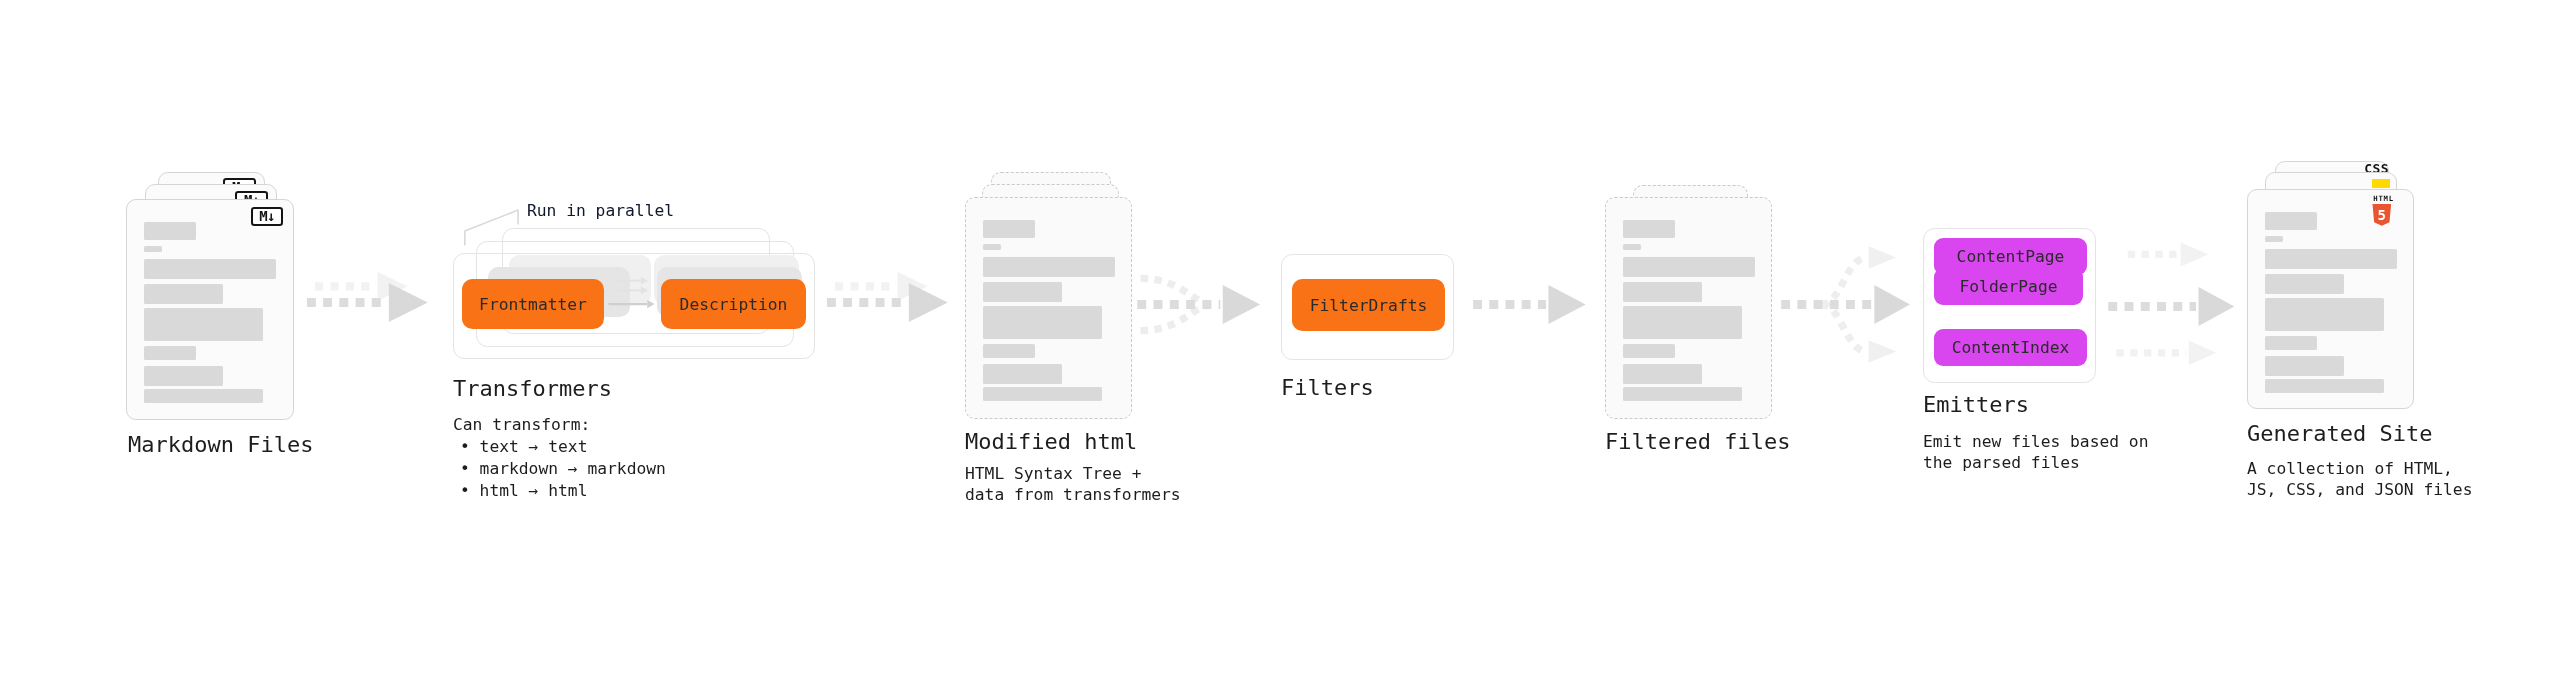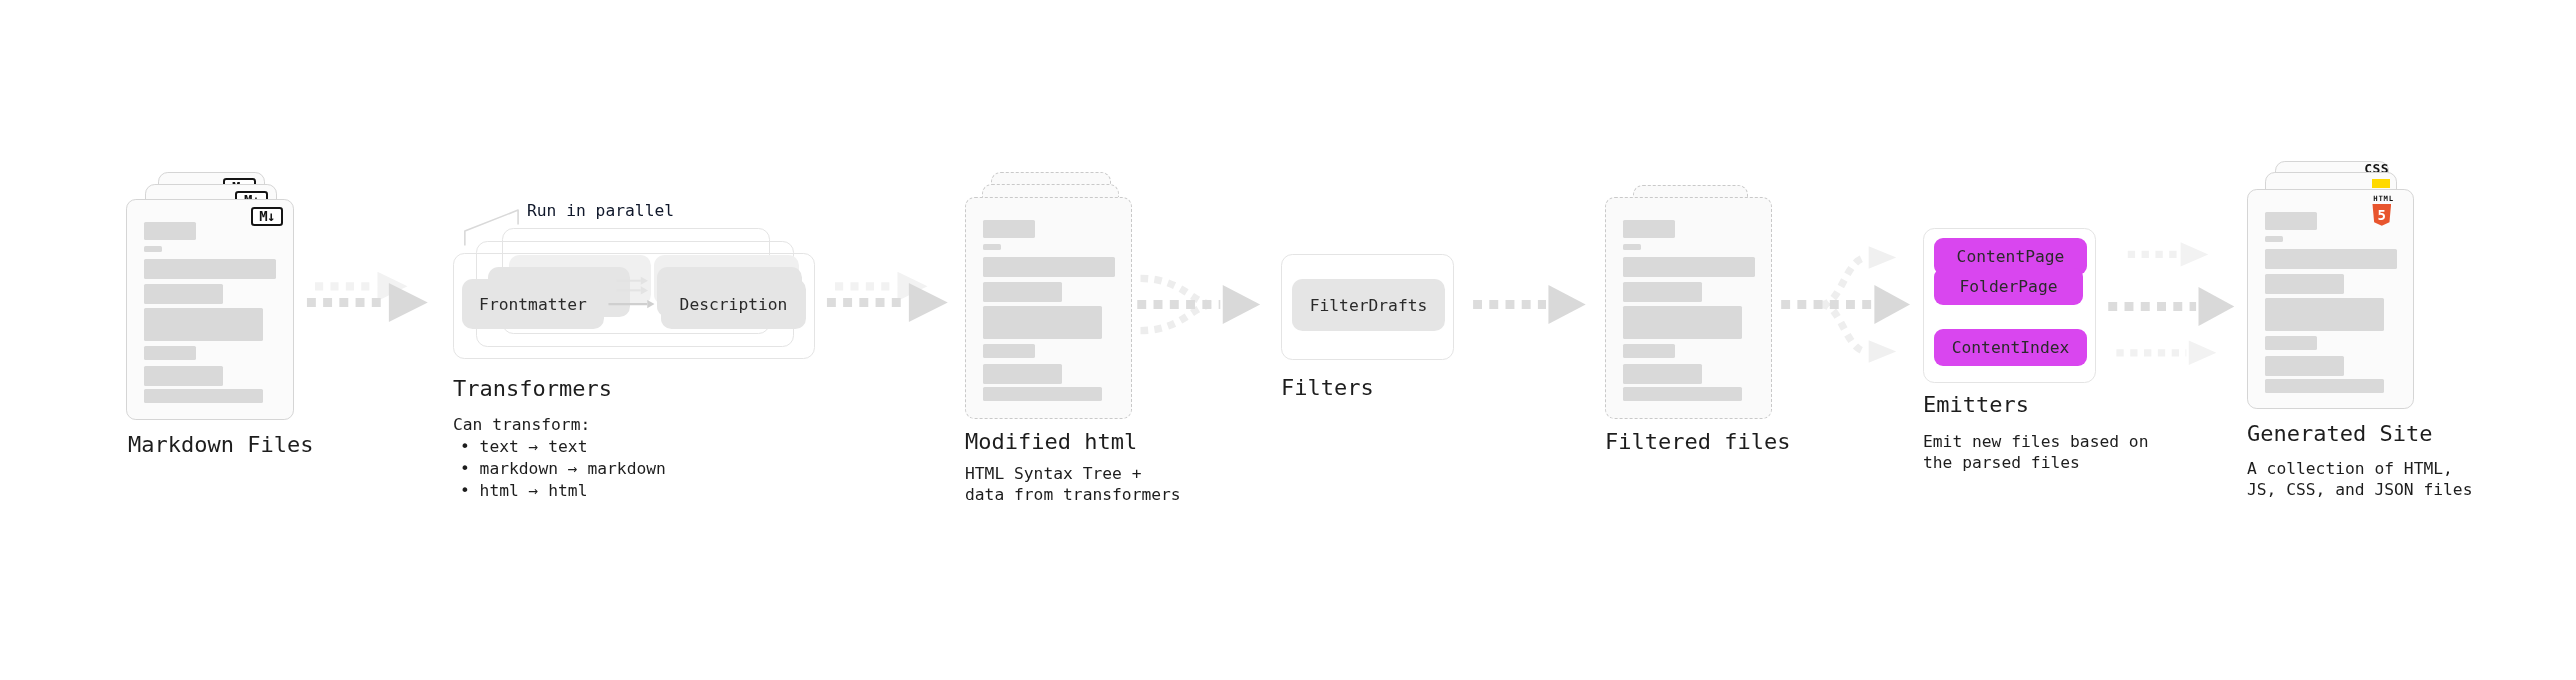--- a/index.html
+++ b/index.html
@@ -26,21 +26,21 @@
     box-sizing:border-box; border:2.4px solid #141414; border-radius:3.3px; background:#ffffff;
     color:#141414; font-weight:bold; font-size:14px; line-height:14.6px;
     display:flex; align-items:center; justify-content:center; letter-spacing:-0.8px;}
   
   .title{position:absolute; font-size:22px; font-weight:500; color:#1d1d1d; white-space:nowrap;}
   .sub{position:absolute; font-size:16.3px; line-height:21px; color:#1d1d1d; white-space:pre-line;}
   .bullets{position:absolute; font-size:16.3px; line-height:22px; color:#1d1d1d;}
   .note{position:absolute; font-size:16.3px; color:#0f172a; white-space:nowrap;}
   
   .frame{position:absolute; box-sizing:border-box; border:1.6px solid #e4e4e4; border-radius:11.4px;}
-  .gbox{position:absolute; box-sizing:border-box; background:#e5e5e5; border-radius:10.6px;
+  .gbox{position:absolute; box-sizing:border-box; background:#f97316; border-radius:10.6px;
         display:flex; align-items:center; justify-content:center;
         font-size:16.3px; color:#2a2a2a; white-space:nowrap;}
   .gbox.g1{background:#e5e5e5;}
   .gbox.g2{background:#f0f0f0;}
   .ebox{position:absolute; box-sizing:border-box; background:#d946ef; border-radius:9px;
         display:flex; align-items:center; justify-content:center;
         font-size:16.3px; color:#2a2a2a; white-space:nowrap;}
   
   .js-badge{position:absolute; top:5.7px; right:5.7px; width:18.7px; height:9px; background:#ffd900;}
   .css-badge{position:absolute; top:3.3px; right:5.7px; width:18px; text-align:center;}

